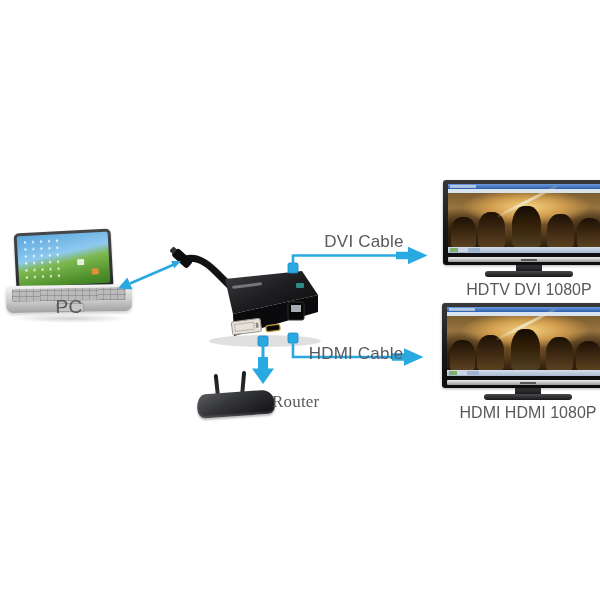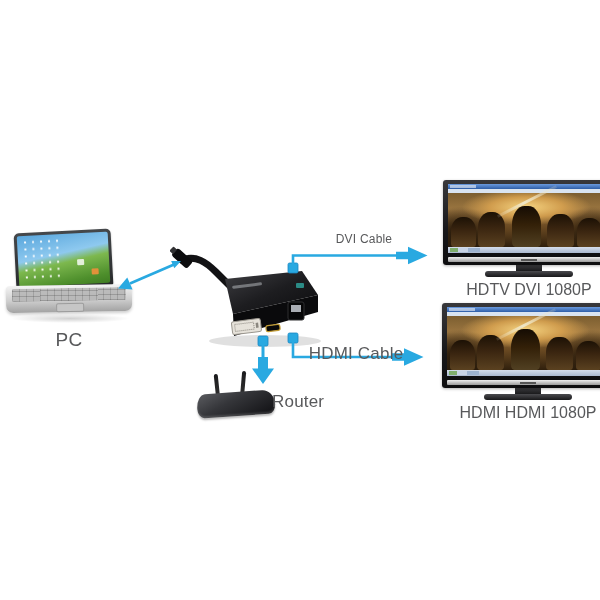--- a/index.html
+++ b/index.html
@@ -21,29 +21,29 @@
     background-size:8px 7px;}
   .pc-icon-right{position:absolute;right:12%;bottom:18%;width:7px;height:6px;background:#e0913a;border-radius:1px;box-shadow:-14px -10px 0 rgba(255,255,255,.8);}
   .pc-base{position:absolute;left:0;top:59px;width:126px;height:27px;border-radius:4px 4px 7px 7px;transform:rotate(-1deg);
     background:linear-gradient(#f4f4f4,#cfcfcf 55%,#a3a3a3);box-shadow:0 2px 3px rgba(0,0,0,.18);}
   .pc-keys{position:absolute;left:6px;top:3px;width:114px;height:13px;border-radius:2px;opacity:.9;
     background:repeating-linear-gradient(90deg,#b9b9b9 0 1px,#dadada 1px 7px),repeating-linear-gradient(0deg,#adadad 0 1px,#d6d6d6 1px 5px);
     background-blend-mode:multiply;}
   .pc-touchpad{position:absolute;left:50px;top:18px;width:26px;height:7px;background:#c6c6c6;border:1px solid #9c9c9c;border-radius:2px;}
   .pc-shadow{position:absolute;left:4px;top:88px;width:120px;height:9px;
     background:radial-gradient(ellipse at center, rgba(0,0,0,.18), rgba(0,0,0,0) 70%);}
-  .pc-label{left:6px;top:329px;width:126px;text-align:center;font-size:19px;}
+  .pc-label{left:6px;top:296px;width:126px;text-align:center;font-size:19px;}
 
   
   .antenna{width:4px;background:linear-gradient(#1a1a1c,#333);border-radius:2px 2px 0 0;}
   .router-body{left:197px;top:392px;width:78px;height:24px;transform:rotate(-4deg);
     border-radius:10px 14px 8px 8px / 70% 70% 45% 45%;
     background:linear-gradient(155deg,#5b5c60 0%,#35363a 40%,#101013 100%);
     box-shadow:0 2px 2px rgba(0,0,0,.25), inset 0 -2px 2px rgba(255,255,255,.15);}
-  .router-label{left:272px;top:392px;font-size:17px;}
+  .router-label{left:272px;top:392px;font-size:17px;font-family:Liberation Serif, serif;}
 
   
   .tv{position:absolute;width:172px;}
   .tv-frame{position:relative;height:85px;border-radius:3px;
     background:linear-gradient(#38383b,#161618 60%,#0d0d0f);
     padding:4px 5px 12px 5px;box-sizing:border-box;box-shadow:0 1px 3px rgba(0,0,0,.3);}
   .tv-strip{position:absolute;left:5px;right:5px;bottom:3px;height:5px;border-radius:1px;
     background:linear-gradient(#efefef,#9b9b9b);}
   .tv-brand{position:absolute;left:50%;bottom:4px;width:16px;height:2px;margin-left:-8px;background:#555;}
   .tv-screen{position:relative;width:100%;height:100%;background:#1d2430;overflow:hidden;}
@@ -69,21 +69,21 @@
   .scroll-thumb{position:absolute;bottom:26%;right:0;width:5px;height:18%;background:#3f87c9;}
   .win-statusbar{position:absolute;bottom:0;left:0;right:0;height:6px;background:linear-gradient(#d5deec,#aab9d0);}
   .win-statusbar::after{content:"";position:absolute;left:2px;top:1px;width:30px;height:4px;
     background:linear-gradient(90deg,#7fae6d 0 8px,#c8d4e6 8px 18px,#9db3d0 18px 30px);}
   .tv-neck{width:26px;height:7px;margin:0 auto;background:linear-gradient(#3c3c3f,#141416);}
   .tv-base{width:88px;height:6px;margin:-1px auto 0;border-radius:3px/50%;
     background:linear-gradient(#4a4a4e,#18181a);}
   .tv-label{margin-top:4px;text-align:center;font-size:16px;color:#58595B;white-space:nowrap;}
 
   
-  .dvi-label{left:303px;top:232px;width:122px;text-align:center;font-size:12px;}
+  .dvi-label{left:303px;top:232px;width:122px;text-align:center;font-size:17px;}
   .hdmi-label{left:295px;top:336px;width:122px;text-align:center;font-size:17px;margin-top:8px;}
 
   svg{display:block;}
   .overlay{left:0;top:0;}
 </style>
 </head>
 <body>
 
 <div class="canvas">
 

